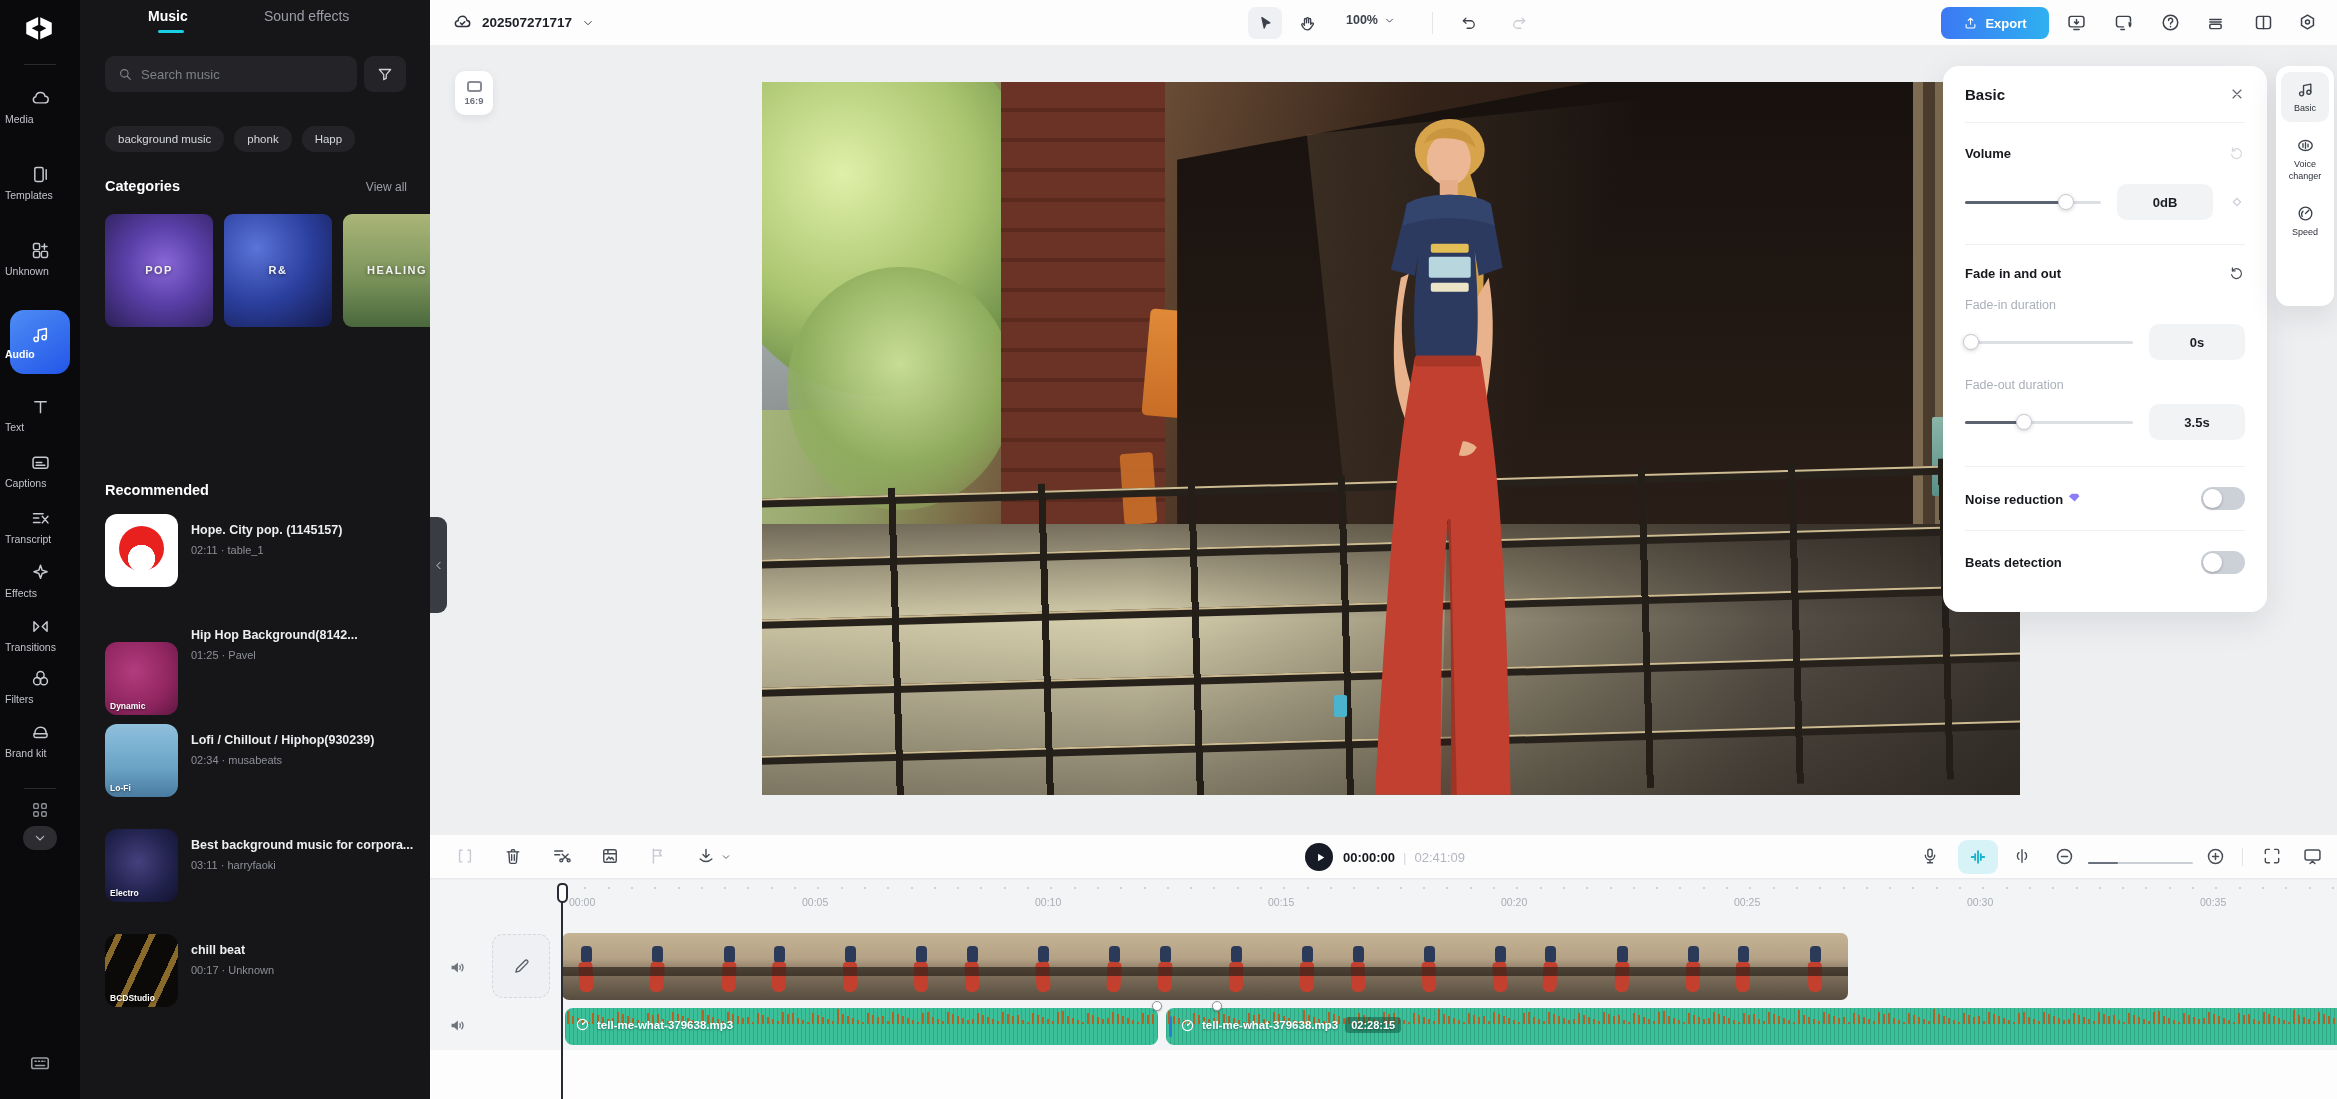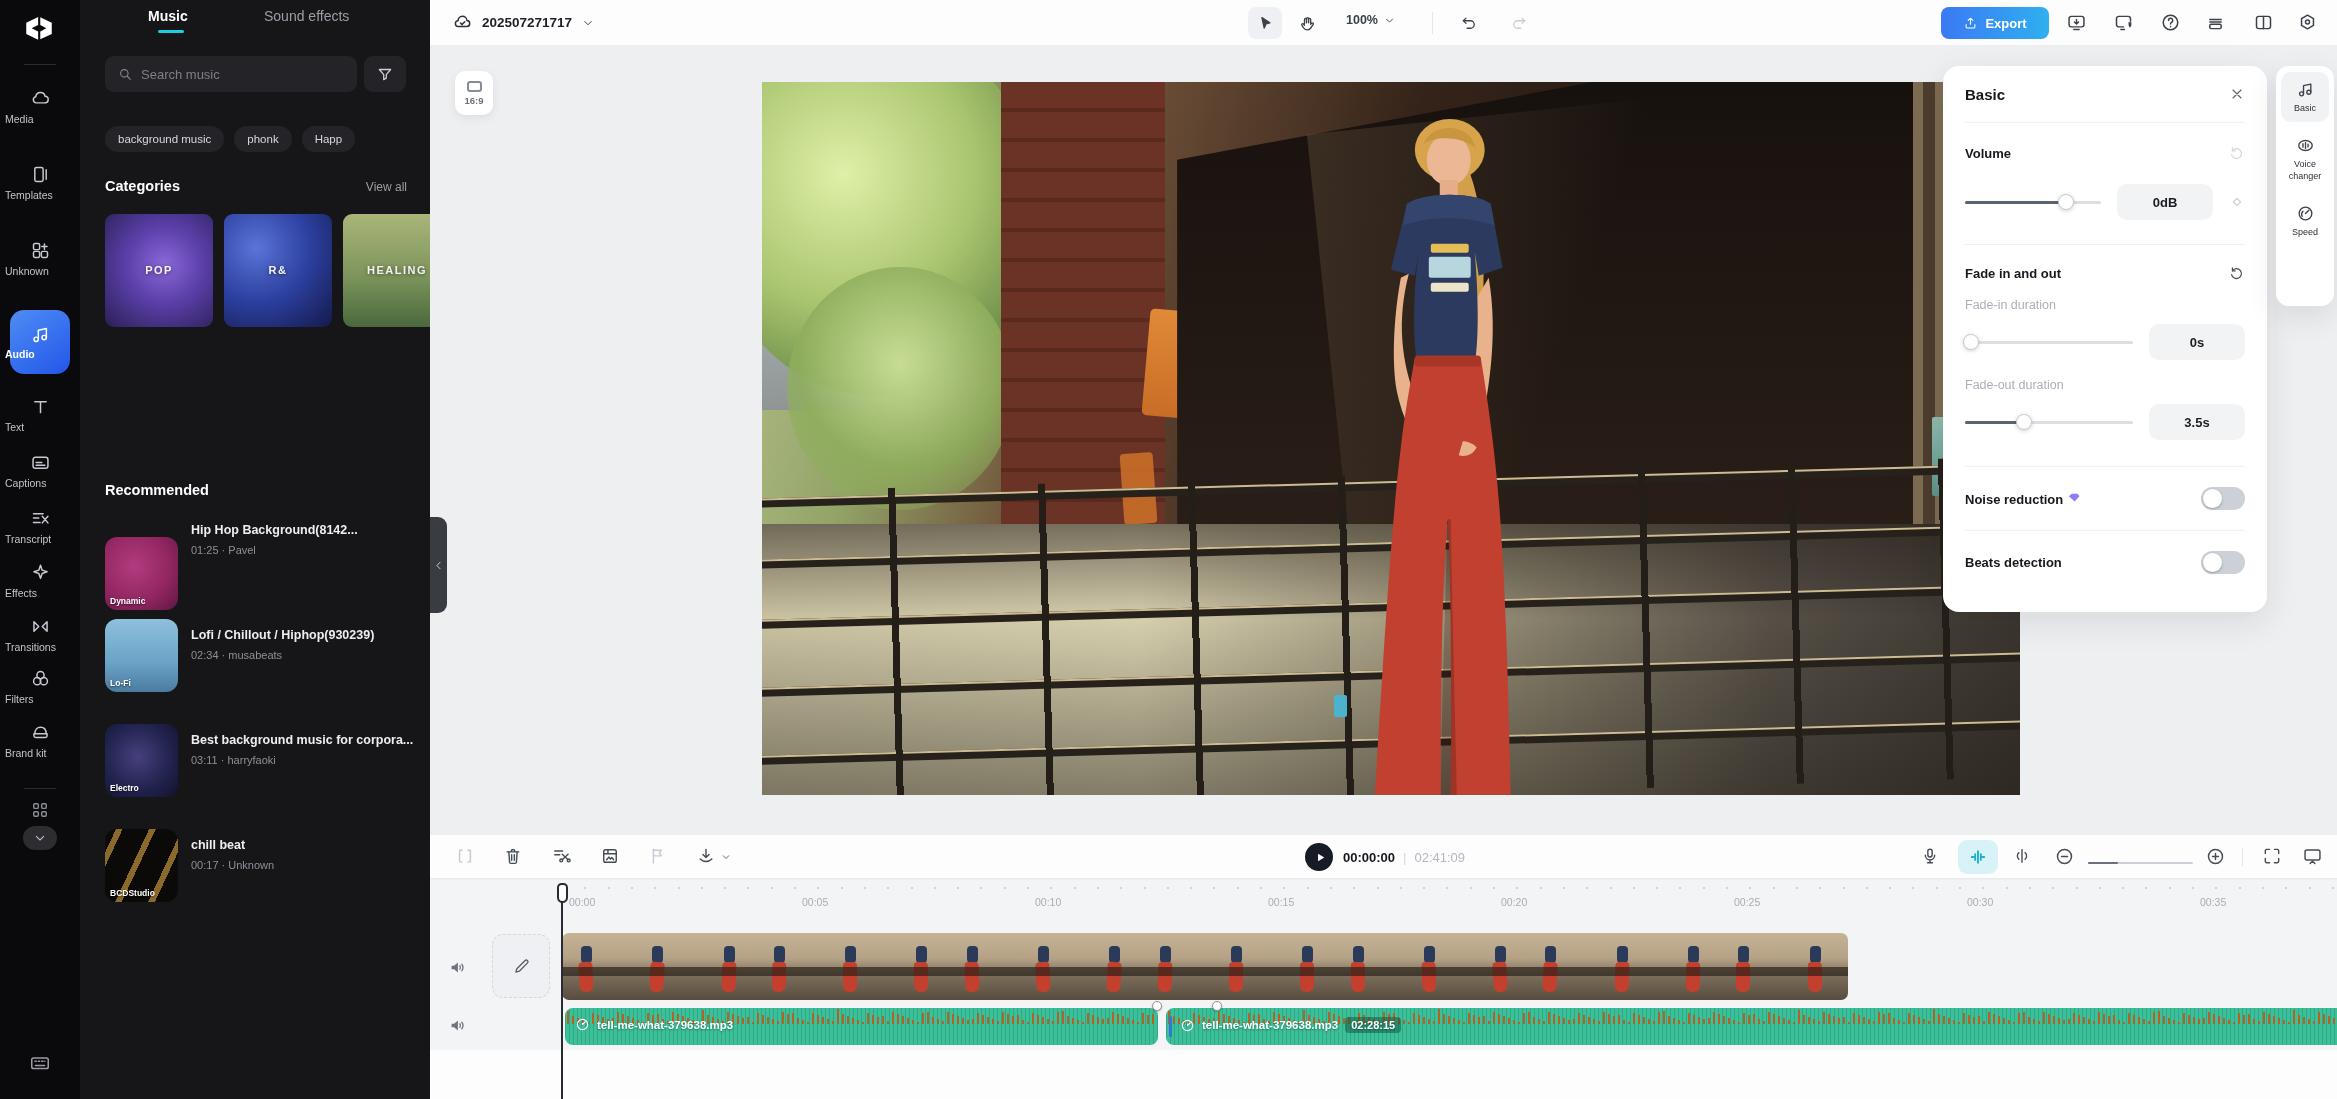--- a/index.html
+++ b/index.html
@@ -324,20 +324,29 @@
         <div class="tile" style="background: radial-gradient(circle at 30% 30%, rgb(90, 116, 216) 0%, rgb(43, 63, 158) 50%, rgb(20, 26, 74) 100%);">
           <span class="t-lbl">R&amp;</span>
         </div>
         <div class="tile" style="background: linear-gradient(rgb(170, 181, 120) 0%, rgb(125, 149, 92) 55%, rgb(73, 104, 60) 100%);">
           <span class="t-lbl">HEALING</span>
         </div>
       </div>
 
     <div class="rec-head">Recommended</div>
     <div class="track-list" id="track-list">
+        <div class="track-item">
+          <div class="track-thumb" style="background: rgb(255, 255, 255);">
+            <div style="position:absolute;left:14px;top:12px;width:45px;height:45px;border-radius:50%;background:radial-gradient(circle at 50% 72%,rgba(255,255,255,0) 0 34%,#e8201e 35% 100%);"></div>
+          </div>
+          <div class="track-meta-col">
+            <div class="track-title">Hope. City pop. (1145157)</div>
+            <div class="track-sub">02:11 · table_1</div>
+          </div>
+        </div>
         <div class="track-item">
           <div class="track-thumb" style="background: radial-gradient(circle at 40% 40%, rgb(178, 60, 126) 0%, rgb(143, 37, 96) 60%, rgb(94, 23, 64) 100%); margin-top: 23px;">
             <span class="tt-badge">Dynamic</span>
           </div>
           <div class="track-meta-col">
             <div class="track-title">Hip Hop Background(8142...</div>
             <div class="track-sub">01:25 · Pavel</div>
           </div>
         </div>
         <div class="track-item">

